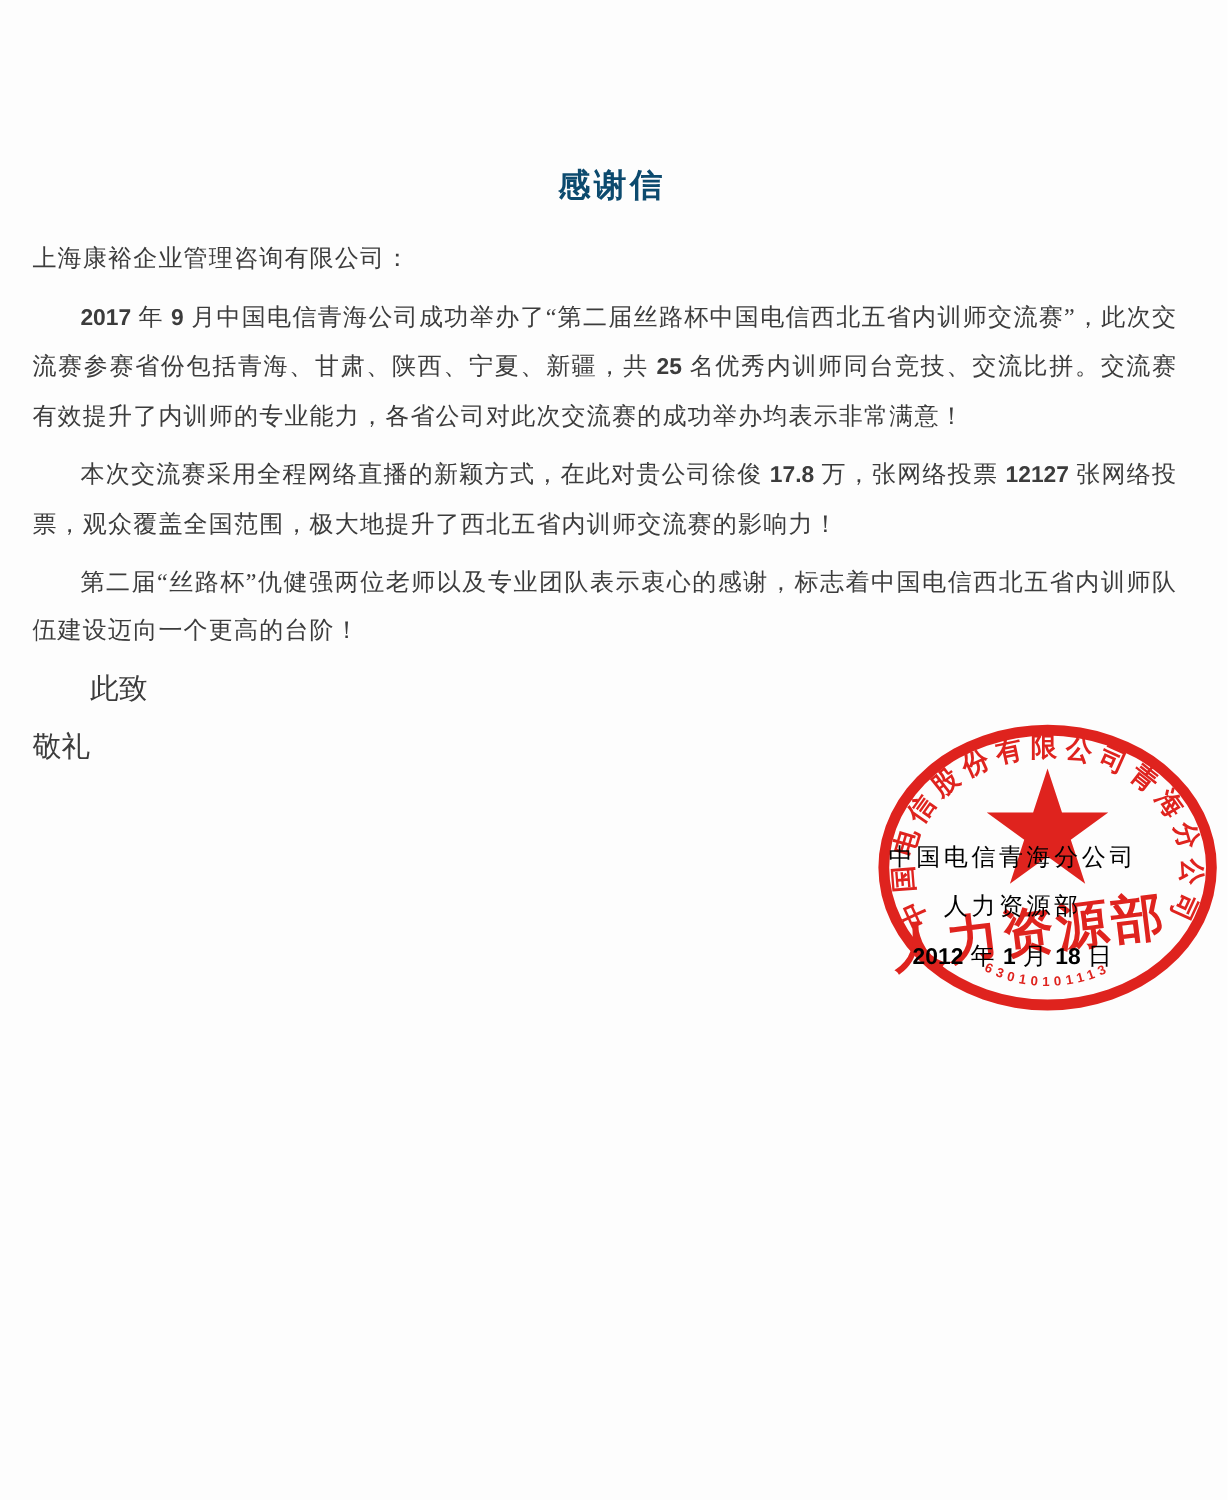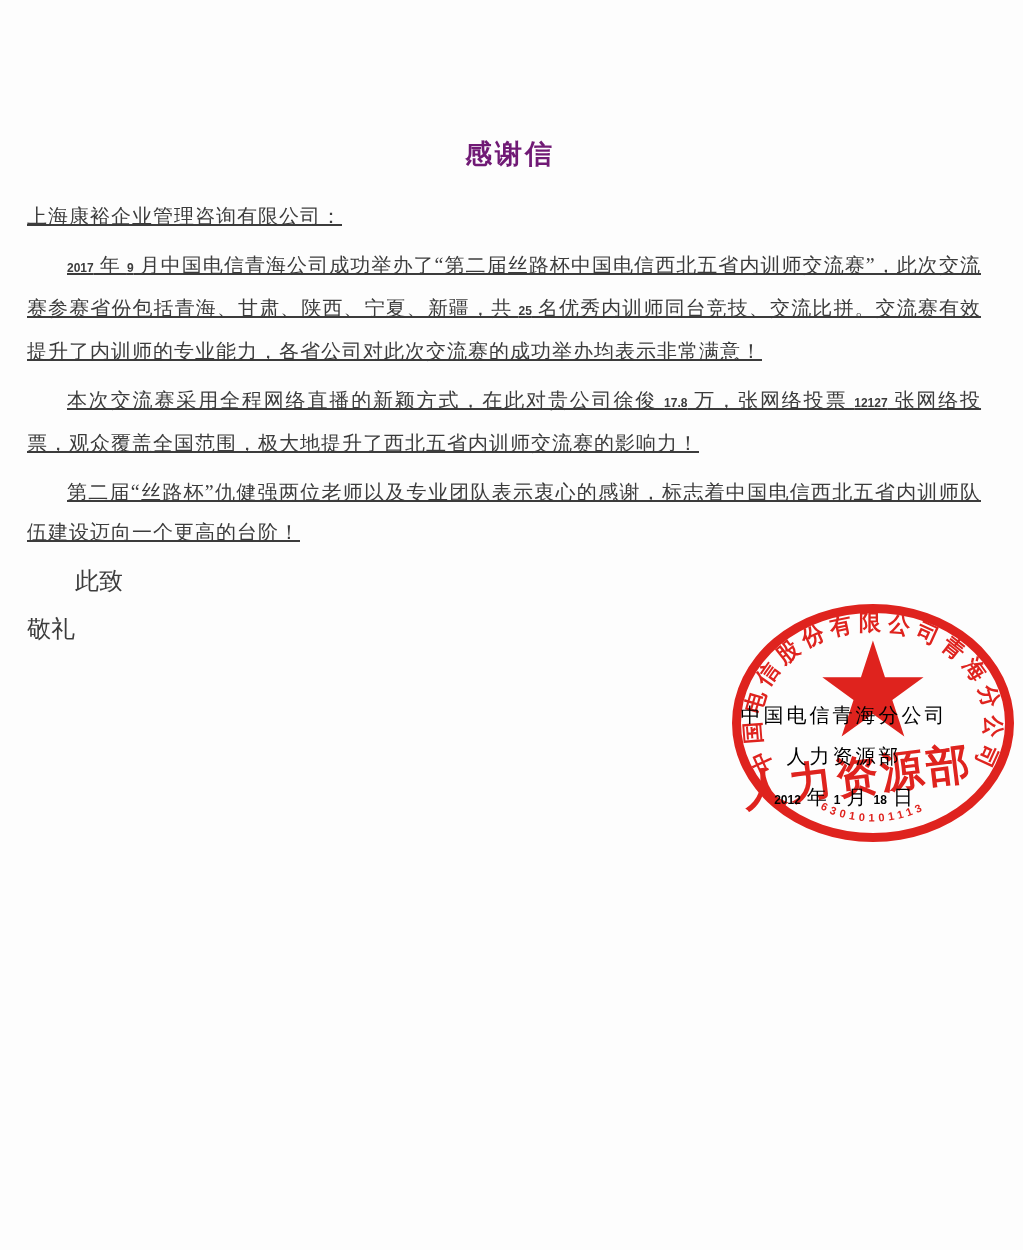--- a/index.html
+++ b/index.html
@@ -14,37 +14,36 @@
     position:absolute;
     left:27px; top:136px;
     width:966px;
     color:#3c3c3c;
   }
   .title{
     text-align:center;
     font-family:Liberation Sans, sans-serif;
     font-weight:700;
     font-size:27px;
-    color:#701a75;
+    color:#0c4a6e;
     letter-spacing:3px;
     margin:0 0 24px 0;
   }
   .body-text p{
     margin:0 12px 9px 0;
     font-size:20px;
     line-height:40px;
     letter-spacing:1px;
     text-align:justify;
-    text-decoration:underline;
   }
   .indent{ text-indent:2em; }
   .num{
     font-family:"Liberation Sans", sans-serif;
     font-weight:700;
-    font-size:12px;
+    font-size:19px;
     letter-spacing:0;
   }
   .closing p{ margin:2px 0 8px 0; font-size:24px; line-height:40px;}
   .signature{
     position:absolute;
     left:728px; top:566px;  
     width:286px;
     text-align:center;
     color:#000000;
   }

